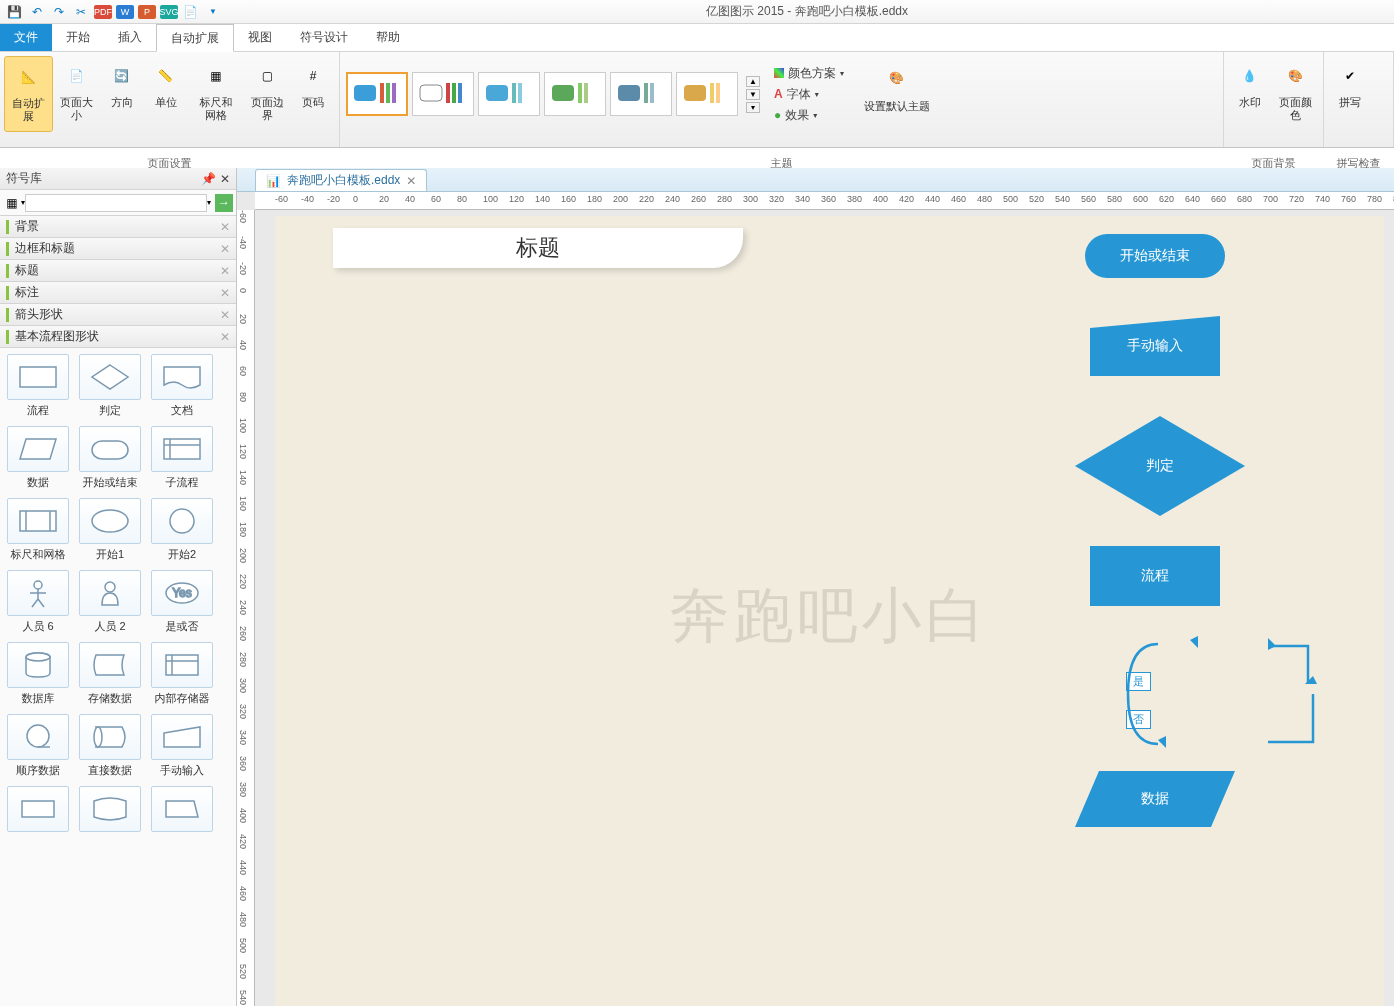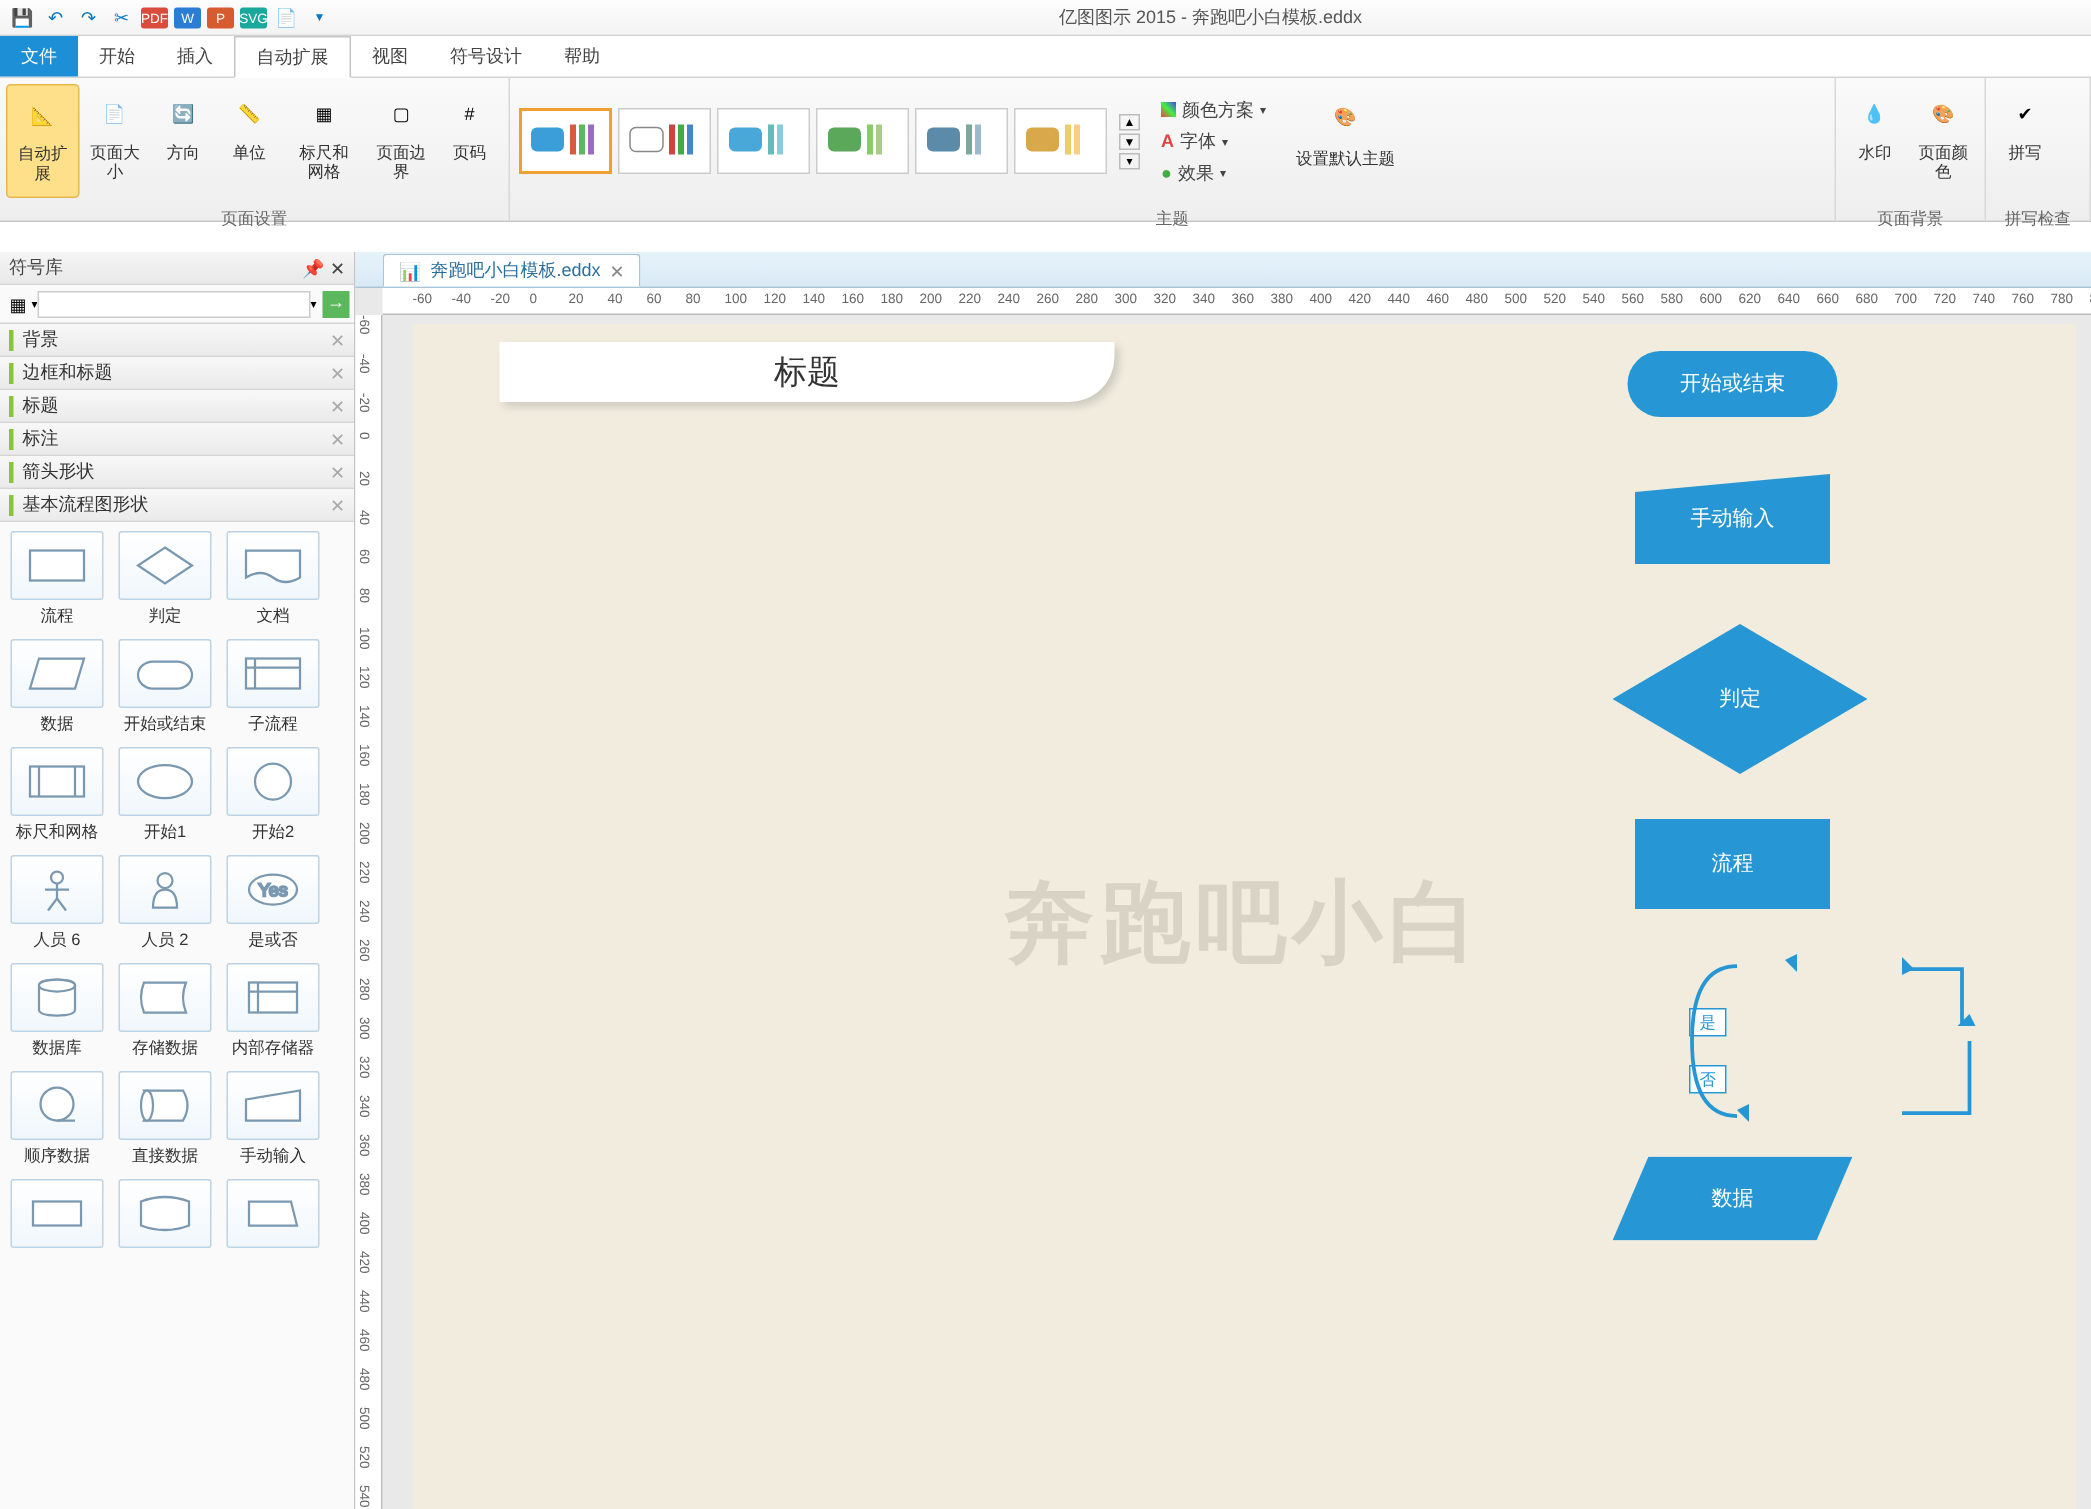--- a/index.html
+++ b/index.html
@@ -8,21 +8,21 @@
 .qat-icon{width:16px;height:16px;margin:0 3px;display:flex;align-items:center;justify-content:center;color:#0b78c4;cursor:pointer;}
 .qat-badge{width:18px;height:14px;font-size:9px;color:#fff;display:flex;align-items:center;justify-content:center;margin:0 2px;border-radius:2px;}
 .title-text{flex:1;text-align:center;color:#555;font-size:12px;}
 .menubar{height:28px;background:#fff;display:flex;border-bottom:1px solid #d4d4d4;}
 .menu-tab{padding:0 14px;display:flex;align-items:center;color:#444;cursor:pointer;font-family:Liberation Serif, serif;}
 .menu-tab.file{background:#1d8fd6;color:#fff;}
 .menu-tab.active{border:1px solid #c5c5c5;border-bottom:1px solid #fff;background:#fff;margin-bottom:-1px;}
 .ribbon{height:96px;background:linear-gradient(#fafafa,#eeeeee);border-bottom:1px solid #c5c5c5;display:flex;}
 .ribbon-group{display:flex;flex-direction:column;border-right:1px solid #d8d8d8;height:100%;}
 .ribbon-buttons{flex:1;display:flex;align-items:flex-start;padding:4px;}
-.ribbon-label{text-align:center;color:#666;font-size:11px;padding:2px 0;}
+.ribbon-label{text-align:center;color:#666;font-size:11px;padding:2px 0;margin-top:18px;}
 .rbtn{display:flex;flex-direction:column;align-items:center;justify-content:flex-start;padding:4px 6px;cursor:pointer;border-radius:3px;height:76px;}
 .rbtn.active{background:#ffe08a;border:1px solid #e6b74a;}
 .rbtn-icon{width:32px;height:32px;display:flex;align-items:center;justify-content:center;margin-bottom:4px;}
 .rbtn-text{color:#333;font-size:11px;text-align:center;line-height:1.2;}
 .theme-thumb{width:62px;height:44px;border:1px solid #ccc;margin:2px;background:#fff;display:flex;align-items:center;justify-content:center;cursor:pointer;}
 .theme-thumb.sel{border:2px solid #f0a030;}
 .format-row{display:flex;align-items:center;color:#444;padding:1px 4px;cursor:pointer;font-size:11px;}
 .format-row .sw{width:10px;height:10px;margin-right:4px;}
 .body-area{display:flex;height:858px;margin-top:20px;}
 .sidebar{width:237px;border-right:1px solid #c5c5c5;display:flex;flex-direction:column;background:#fafafa;}
@@ -38,21 +38,21 @@
 .shape-box{width:62px;height:46px;border:1px solid #bcd4e6;background:linear-gradient(#fff,#f0f7fc);display:flex;align-items:center;justify-content:center;border-radius:2px;}
 .shape-cell span{margin-top:3px;color:#333;font-size:11px;text-align:center;}
 .canvas-area{flex:1;display:flex;flex-direction:column;background:#e9e9e9;position:relative;}
 .tabbar{height:24px;background:linear-gradient(#e6f2fa,#d9eaf5);display:flex;align-items:flex-end;padding-left:18px;border-bottom:1px solid #a9c5d8;}
 .doc-tab{background:#fff;border:1px solid #a9c5d8;border-bottom:none;padding:2px 10px;display:flex;align-items:center;gap:6px;border-radius:3px 3px 0 0;color:#2b6f9e;}
 .doc-tab .x{color:#888;cursor:pointer;}
 .ruler-h{height:18px;background:#fff;border-bottom:1px solid #bbb;position:relative;overflow:hidden;margin-left:18px;}
 .ruler-v{width:18px;background:#fff;border-right:1px solid #bbb;position:absolute;left:0;top:42px;bottom:0;}
 .ruler-tick{position:absolute;color:#666;font-size:9px;}
 .page{position:absolute;left:38px;top:48px;right:10px;bottom:10px;background:#f1ecde;overflow:hidden;}
-.page-watermark{position:absolute;left:50%;top:50%;transform:translate(-50%,-50%);font-size:60px;color:#d8d3c5;font-weight:bold;letter-spacing:4px;}
+.page-watermark{position:absolute;left:50%;top:50%;transform:translate(-50%,-50%);font-size:60px;color:#d8d3c5;font-weight:normal;letter-spacing:4px;}
 .title-box{position:absolute;left:58px;top:12px;width:410px;height:40px;background:#fff;border-radius:0 0 30px 0;display:flex;align-items:center;justify-content:center;font-size:22px;color:#333;box-shadow:3px 3px 6px rgba(0,0,0,0.15);}
 .fc-shape{position:absolute;background:#2697d4;color:#fff;display:flex;align-items:center;justify-content:center;font-size:14px;}
 .fc-terminator{border-radius:22px;}
 .fc-manual{clip-path:polygon(0 20%,100% 0,100% 100%,0 100%);}
 .fc-decision{width:170px;height:100px;clip-path:polygon(50% 0,100% 50%,50% 100%,0 50%);}
 .fc-process{}
 .fc-data{clip-path:polygon(15% 0,100% 0,85% 100%,0 100%);}
 .user-block{position:absolute;left:843px;top:418px;width:200px;height:120px;}
 .user-block .box{position:absolute;left:50px;top:20px;width:90px;height:80px;border:2px solid #2697d4;display:flex;flex-direction:column;align-items:center;justify-content:flex-end;color:#2697d4;font-size:12px;padding-bottom:2px;}
 .user-block .label{position:absolute;background:#fff;border:1px solid #2697d4;color:#2697d4;font-size:11px;padding:1px 6px;}

